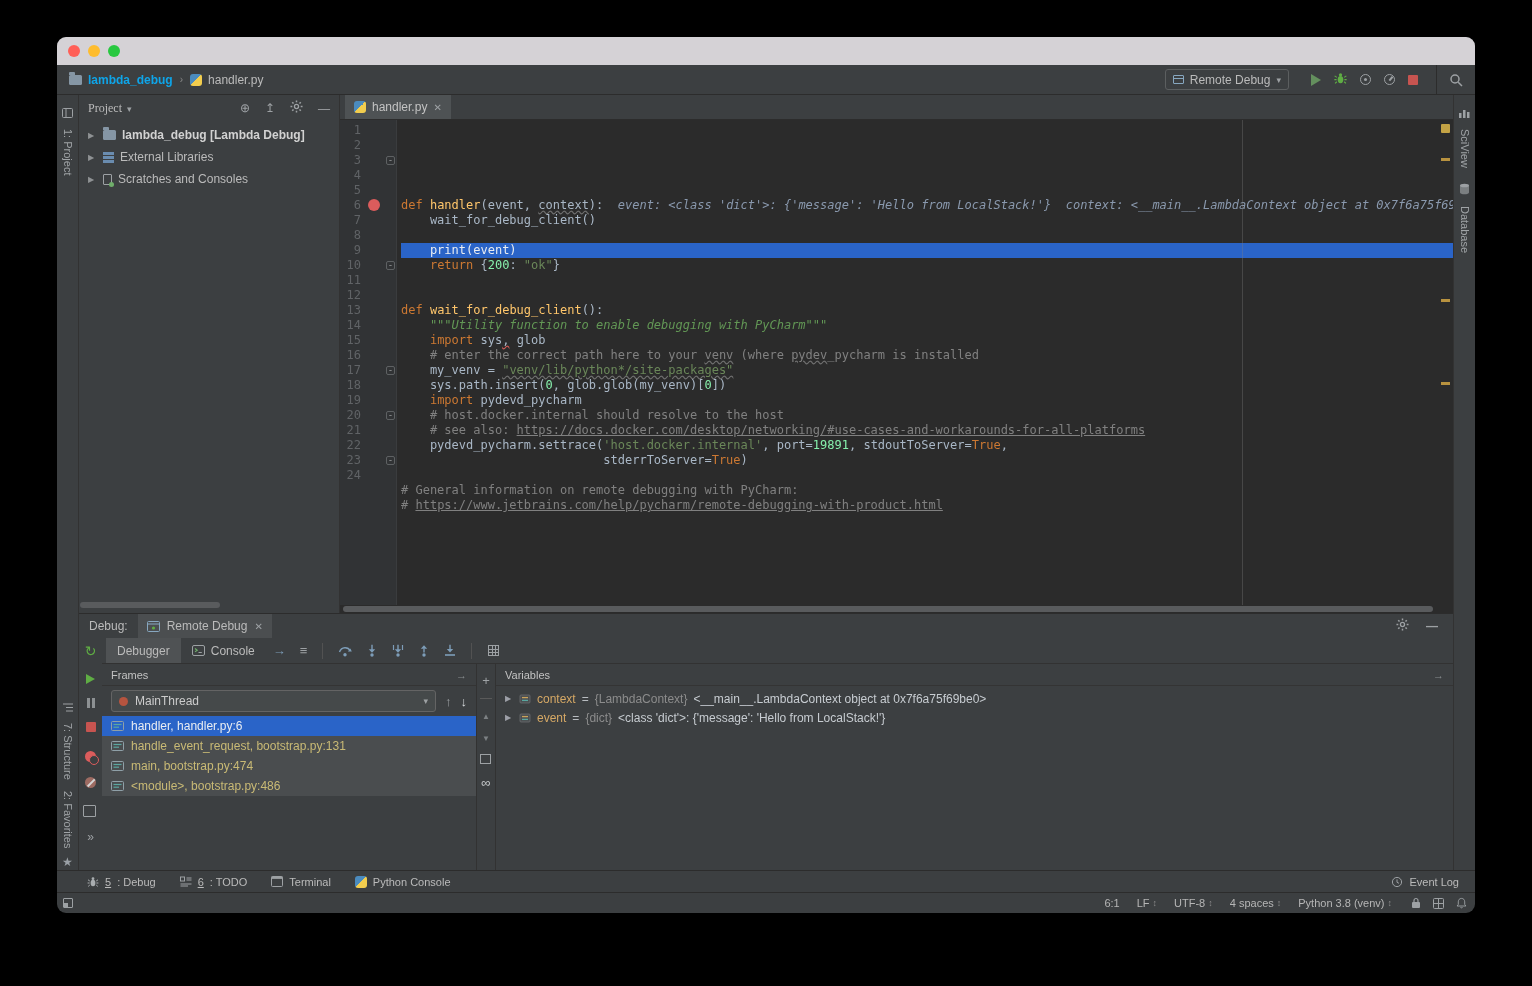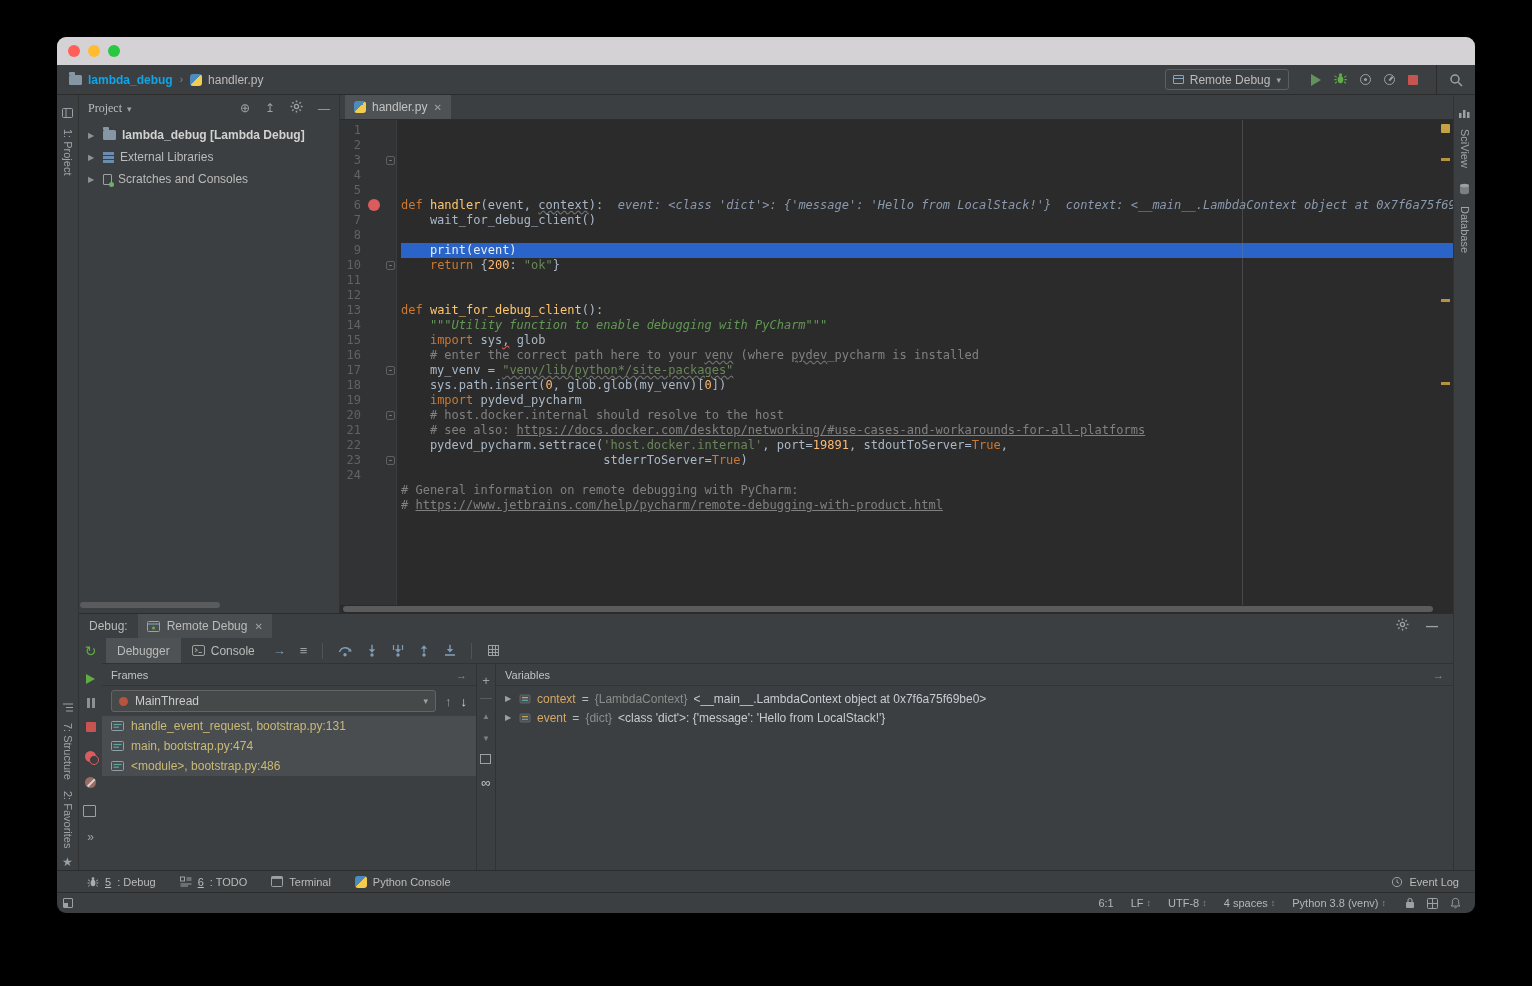--- a/index.html
+++ b/index.html
@@ -64,21 +64,21 @@
   .gut-num{height:15px;width:21px;text-align:right;}
   .bp-dot{position:absolute;left:28px;width:12px;height:12px;border-radius:50%;background:#db5c5c;}
   .fold{position:absolute;left:46px;width:9px;height:9px;border:1px solid #5e6163;border-radius:2px;background:#313335;
     color:#9ea1a3;font-size:9px;line-height:7px;text-align:center;}
   .code{flex:1;position:relative;padding:3px 0 0 4px;font:12px/15px "DejaVu Sans Mono",monospace;
     color:#a9b7c6;white-space:pre;overflow:hidden;}
   .code-line{height:15px;}
   .code-line.exec{background:#2a64c8;}
   .code-line.exec .tx{color:#e9edf2;}
   .kw{color:#cc7832}.fn{color:#ffc66b}.str{color:#6a8759}.cm{color:#808080}
-  .doc{color:#629755;font-style:italic}.num{color:#fdba74}.tx{color:#a9b7c6}
+  .doc{color:#629755;font-style:italic}.num{color:#86efac}.tx{color:#a9b7c6}
   .hint{color:#8a99ae;font-style:italic}
   .link{text-decoration:underline;}
   .wavy{text-decoration-line:underline;text-decoration-style:wavy;text-decoration-color:#707070;}
   .str.wavy{text-decoration-color:#707070;}
   .wavyred{text-decoration-line:underline;text-decoration-style:wavy;text-decoration-color:#cf5b56;}
   .margin-guide{position:absolute;top:0;bottom:0;left:845px;width:1px;background:rgba(130,130,130,.32);pointer-events:none;}
   .emark{position:absolute;right:3px;width:9px;height:3px;background:#b8923f;}
   .esquare{position:absolute;right:3px;top:4px;width:9px;height:9px;background:#c4a345;border-radius:1px;}
   .editor-hscroll{height:8px;flex:0 0 auto;position:relative;background:#2b2b2b;}
   .hthumb{position:absolute;left:3px;right:20px;top:1px;height:6px;border-radius:3px;background:#595b5d;}
@@ -139,21 +139,21 @@
   .var-chevron{color:#9da0a8;font-size:8px;width:8px;}
   .var-name{color:#d5a865;}
   .var-eq{color:#b8bcc0;}
   .var-type{color:#8c8c8c;}
   .var-val{color:#c7ccd1;}
   
   .bottombar{height:22px;flex:0 0 auto;border-top:1px solid #2c2c2c;display:flex;align-items:center;gap:24px;padding:0 16px 0 30px;font-size:11px;color:#bbb;}
   .bb-item{display:flex;align-items:center;gap:6px;cursor:default;}
   .bb-item .mn{text-decoration:underline;}
   .bb-right{margin-left:auto;display:flex;align-items:flex-start;gap:6px;}
-  .statusbar{height:21px;flex:0 0 auto;border-top:1px solid #2c2c2c;display:flex;align-items:center;gap:17px;padding:0 14px 0 6px;font-size:11px;color:#b6b6b6;}
+  .statusbar{height:21px;flex:0 0 auto;border-top:1px solid #2c2c2c;display:flex;align-items:center;gap:17px;padding:0 8px 0 6px;font-size:11px;color:#b6b6b6;}
   .corner-ic{width:10px;height:10px;border:1px solid #9da1a4;border-radius:1px;position:relative;}
   .corner-ic:after{content:'';position:absolute;left:0;bottom:0;width:4px;height:4px;background:#9da1a4;}
   .sb-spacer{flex:1;}
   .sb-item{display:flex;align-items:center;gap:3px;white-space:nowrap;}
   .updn{color:#8a8a8a;font-size:9px;}
   .sb-icons{display:flex;align-items:center;gap:12px;margin-left:2px;}
 </style>
 </head>
 <body>
 
@@ -437,20 +437,28 @@
                 <div class="thread-row">
                   <div class="thread-combo">
                     <span class="thread-dot"></span>
                     <span>MainThread</span>
                     <span class="chev" style="margin-left:auto">▾</span>
                   </div>
                   <span class="arrow-up">↑</span>
                   <span class="arrow-dn">↓</span>
                 </div>
                 <div class="frames-list" id="frames-list">
+                    <div class="frame-row sel">
+                      <svg width="13" height="10">
+                        <rect x="0.5" y="0.5" width="12" height="9" rx="1" fill="none" stroke="#8fa0a8"></rect>
+                        <line x1="2.5" y1="3.5" x2="10.5" y2="3.5" stroke="#5aa7a0" stroke-width="1.2"></line>
+                        <line x1="2.5" y1="6.2" x2="8" y2="6.2" stroke="#5aa7a0" stroke-width="1.2"></line>
+                      </svg>
+                      <span>handler, handler.py:6</span>
+                    </div>
                     <div class="frame-row lib">
                       <svg width="13" height="10">
                         <rect x="0.5" y="0.5" width="12" height="9" rx="1" fill="none" stroke="#8fa0a8"></rect>
                         <line x1="2.5" y1="3.5" x2="10.5" y2="3.5" stroke="#5aa7a0" stroke-width="1.2"></line>
                         <line x1="2.5" y1="6.2" x2="8" y2="6.2" stroke="#5aa7a0" stroke-width="1.2"></line>
                       </svg>
                       <span>handle_event_request, bootstrap.py:131</span>
                     </div>
                     <div class="frame-row lib">
                       <svg width="13" height="10">

